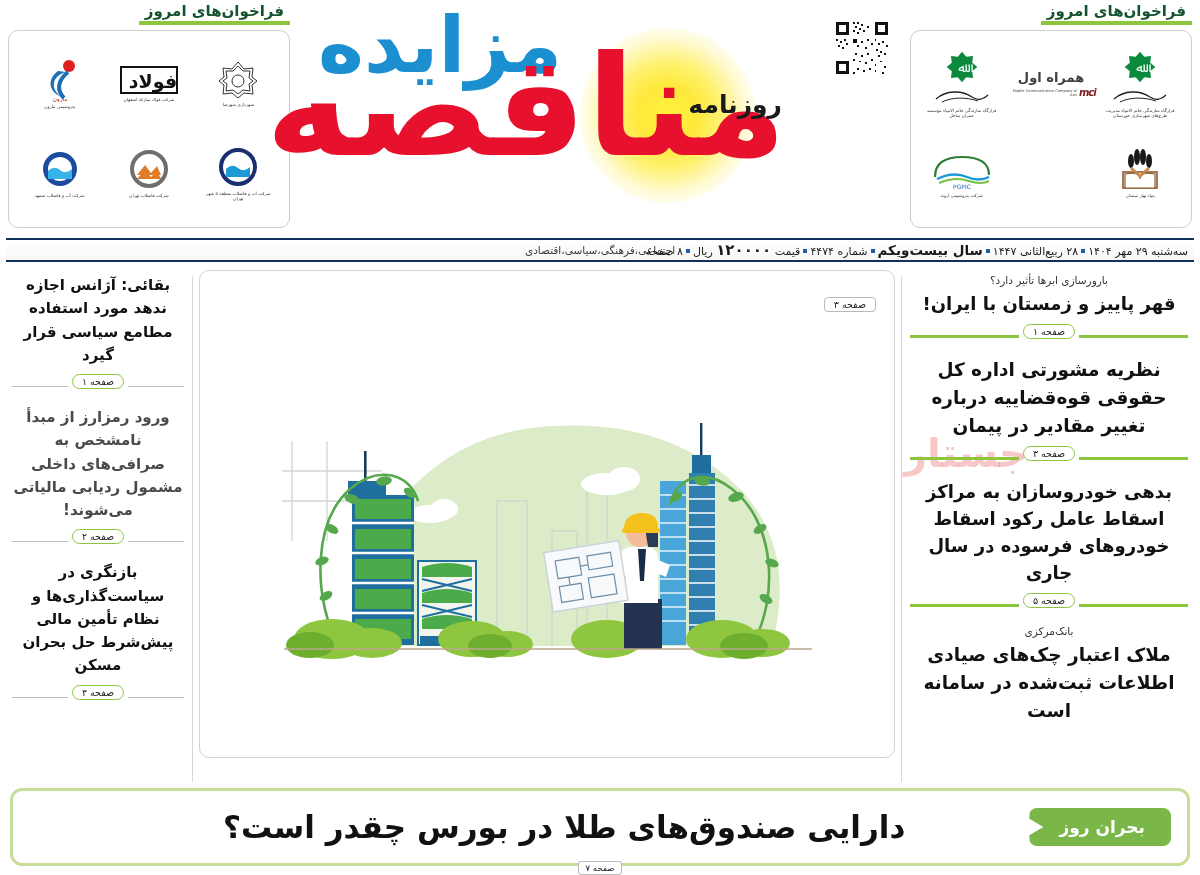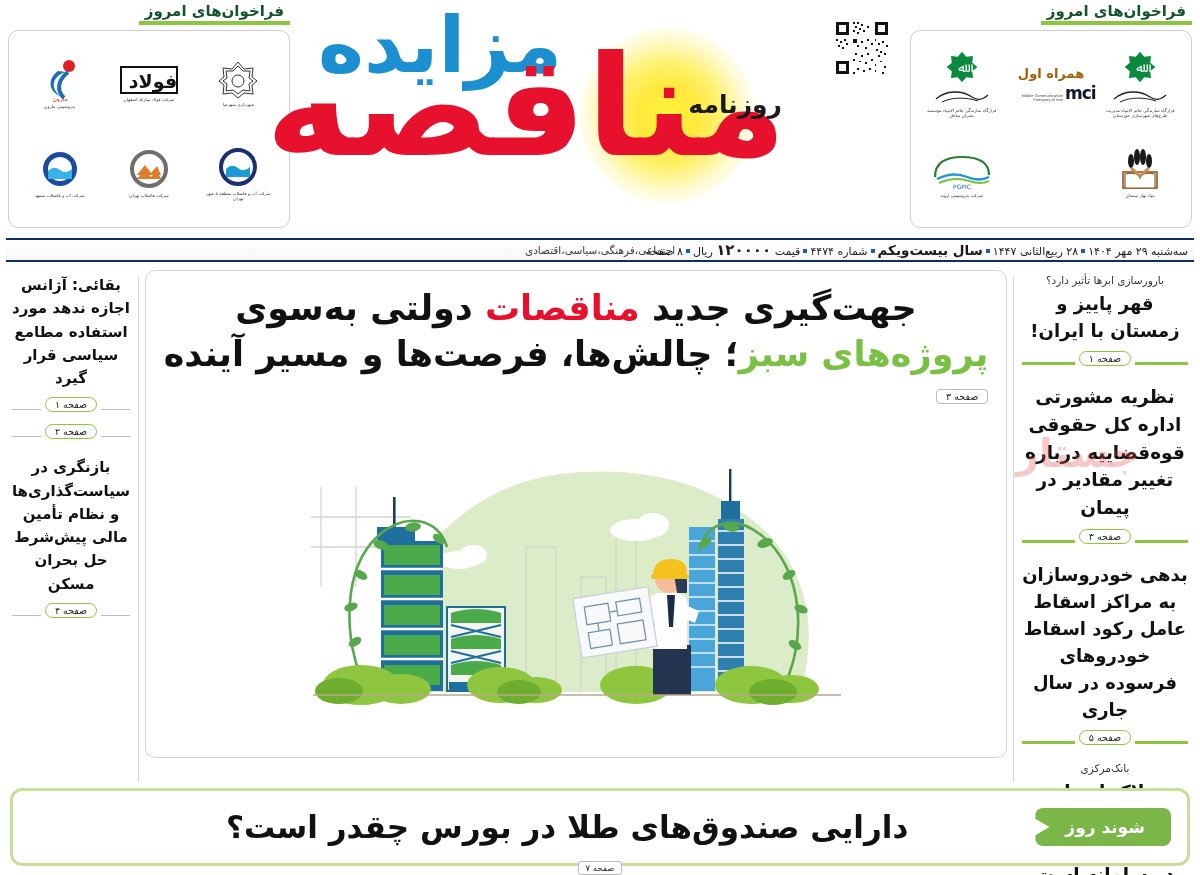--- a/index.html
+++ b/index.html
@@ -27,22 +27,22 @@
     border: 1px solid #cfcfcf; border-radius: 10px; background:#fff;
     height: 198px; margin-top: 4px;
     display: grid; grid-template-columns: 1fr 1fr 1fr; grid-template-rows: 1fr 1fr;
     align-items: center; justify-items: center; padding: 8px 6px;
   }
   .logo-cell { display:flex; flex-direction:column; align-items:center; justify-content:center; gap:2px; }
   .logo-cap { font-size: 4.4px; color:#3a3a3a; text-align:center; line-height:1.25; max-width:74px; direction: rtl;}
 
   
   .mark { display:block; }
-  .logo-mci-txt { font-size: 13px; font-weight: 700; color:#a16207; letter-spacing:-0.5px; direction: rtl;}
-  .logo-mci-sub { font-size: 17px; font-weight: 800; color:#0f172a; letter-spacing:-1px; font-family:"DejaVu Sans", sans-serif;}
+  .logo-mci-txt { font-size: 13px; font-weight: 700; color:#404040; letter-spacing:-0.5px; direction: rtl;}
+  .logo-mci-sub { font-size: 10px; font-weight: 800; color:#7f1d1d; letter-spacing:-1px; font-family:"DejaVu Sans", sans-serif;font-style:italic;}
   .logo-mci-tiny { font-size: 3.6px; color:#444; line-height:1.1; }
   .mci-row { display:flex; align-items:flex-end; gap:2px;}
 
   
   .masthead {
     position: absolute; top: 0; left: 0; right: 0; height: 276px;
     pointer-events: none;
   }
   .mast-inner {
     position:absolute; left: 300px; width: 600px; top: 0; height: 238px;
@@ -425,24 +425,20 @@
         <div class="news-kicker">بانک‌مرکزی</div>
         <div class="news-title light">ملاک اعتبار چک‌های صیادی اطلاعات ثبت‌شده در سامانه است</div>
       </div>
 
     </div>
 
     <div class="vrule"></div>
 
     <div class="col-center">
       <div class="feature">
-        <div class="feature-head">
-          <div class="fh-line"><span>جهت‌گیری جدید </span><span class="fh-red">مناقصات</span><span> دولتی به‌سوی</span></div>
-          <div class="fh-line"><span class="fh-green">پروژه‌های سبز</span><span>؛ چالش‌ها، فرصت‌ها و مسیر آینده</span></div>
-        </div>
         <div class="feature-badge-row" style="text-align:right">
           <span class="pg-chip">صفحه ۳</span>
         </div>
 
         <div class="illus-wrap">
           <svg width="590" height="300" viewBox="0 0 590 300">
 
             <path d="M130 265 Q95 190 140 130 Q200 50 300 45 Q420 38 490 110 Q545 170 520 265 Z" fill="#dcecc8"></path>
 
             <g stroke="#cfd8cd" stroke-width="1.3" fill="none">
@@ -594,40 +590,43 @@
     <div class="col-left">
       <div class="news-item">
         <div class="news-title">بقائی: آژانس اجازه ندهد مورد استفاده مطامع سیاسی قرار گیرد</div>
       </div>
       <div class="divider">
         <span class="line"></span>
         <span class="badge">صفحه ۱</span>
         <span class="line"></span>
       </div>
 
+      <div class="news-item">
+        <div class="news-title light">ورود رمزارز از مبدأ نامشخص به صرافی‌های داخلی مشمول ردیابی مالیاتی می‌شوند!</div>
+      </div>
       <div class="divider">
         <span class="line"></span>
         <span class="badge">صفحه ۲</span>
         <span class="line"></span>
       </div>
 
       <div class="news-item">
         <div class="news-title">بازنگری در سیاست‌گذاری‌ها و نظام تأمین مالی پیش‌شرط حل بحران مسکن</div>
       </div>
       <div class="divider">
         <span class="line"></span>
         <span class="badge">صفحه ۴</span>
         <span class="line"></span>
       </div>
     </div>
   </div>
 
   <div class="qbanner-wrap">
     <div class="qbanner">
-      <div class="q-tag">شوند روز</div>
+      <div class="q-tag">بحران روز</div>
       <div class="q-text">دارایی صندوق‌های طلا در بورس چقدر است؟</div>
       <div class="q-chip-holder">
         <span class="q-chip">صفحه ۷</span>
       </div>
     </div>
   </div>
 
 </div>
 
 </body></html>

